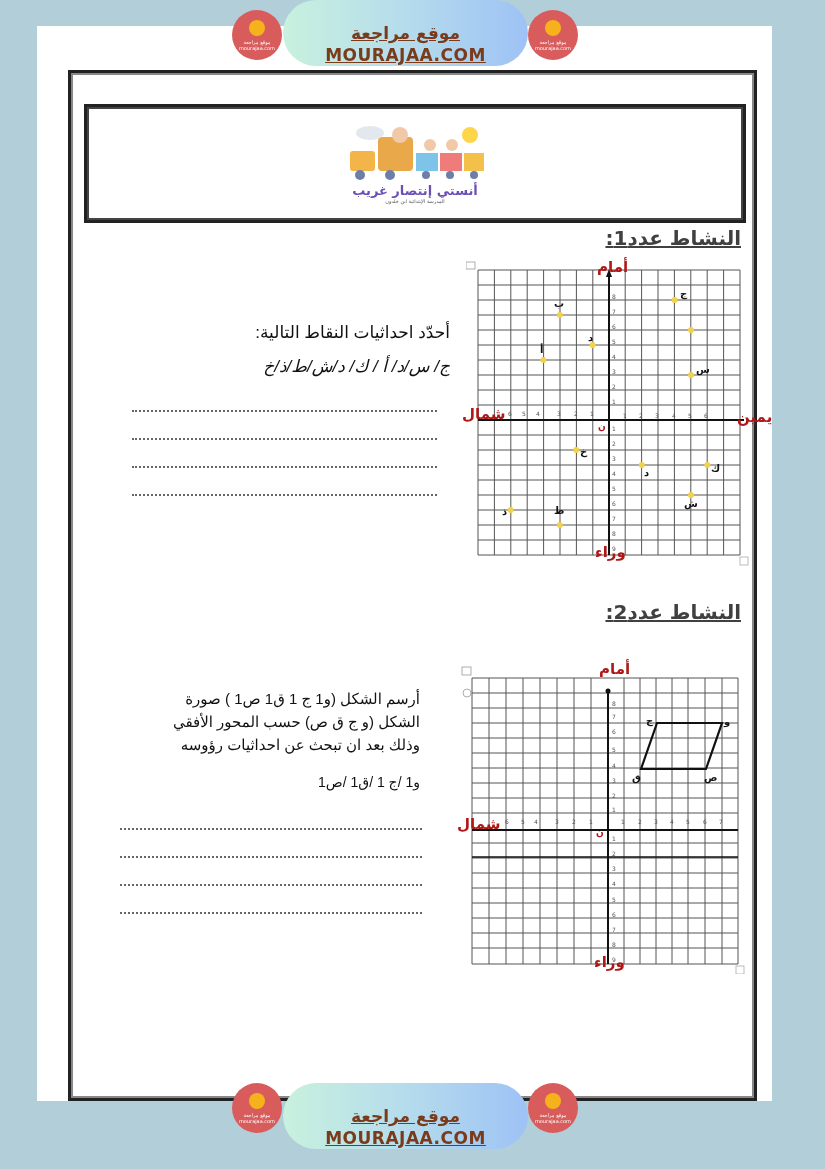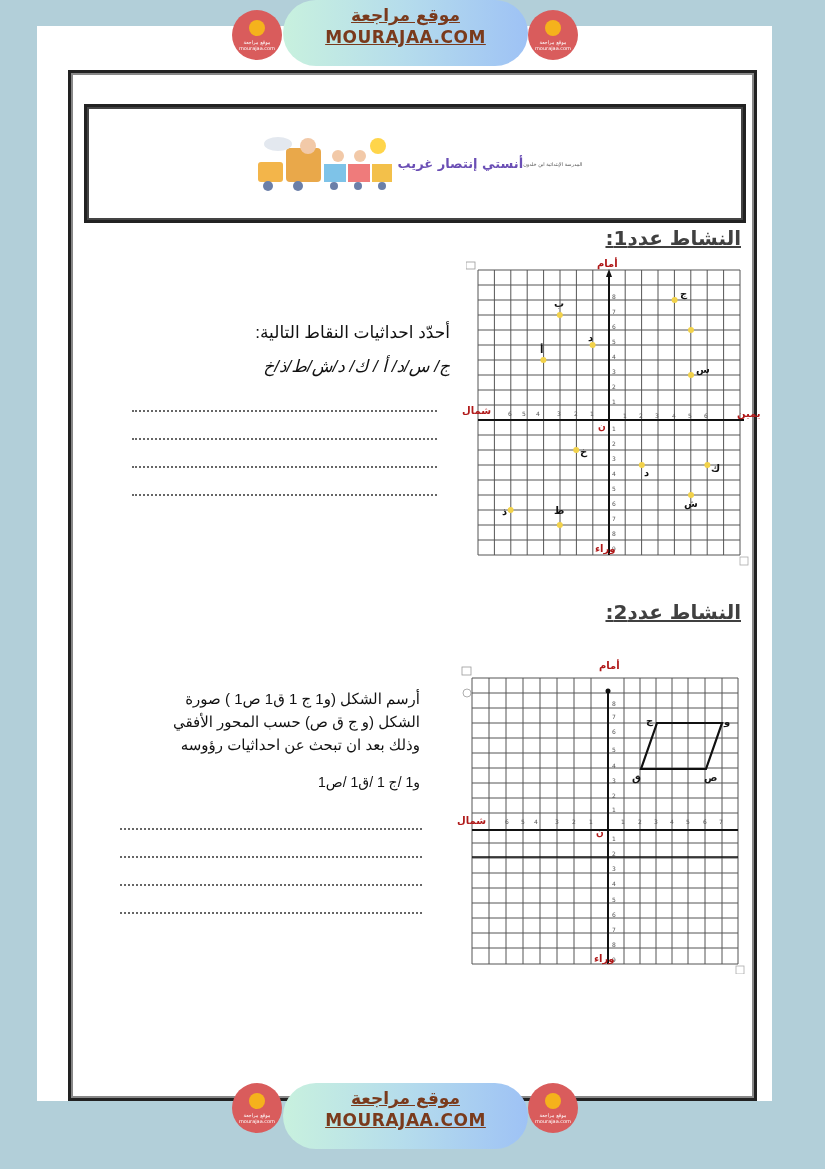--- a/index.html
+++ b/index.html
@@ -1,37 +1,37 @@
 <!DOCTYPE html>
 <html><head>
 <meta charset="utf-8">
 <style>
   html,body{margin:0;padding:0;}
   body{width:825px;height:1169px;background:#b2cfd9;position:relative;overflow:hidden;font-family:"DejaVu Sans",sans-serif;}
   .page{position:absolute;left:37px;top:26px;width:735px;height:1075px;background:#fff;}
   .frame{position:absolute;left:68px;top:70px;width:683px;height:1025px;border:3px solid #222;box-shadow:inset 0 0 0 2px #888;background:#fff;}
   .banner{position:absolute;width:245px;height:66px;border-radius:33px;background:linear-gradient(90deg,#c8f1de 0%,#b5dcec 50%,#9ec2f5 100%);text-align:center;color:#7a3a1c;font-weight:bold;}
-  .banner .ar{font-size:17px;text-decoration:underline;margin-top:4px;line-height:22px;font-family:"DejaVu Sans",sans-serif;}
+  .banner .ar{font-size:17px;text-decoration:underline;margin-top:22px;line-height:22px;font-family:"DejaVu Sans",sans-serif;}
   .banner .en{font-size:17px;text-decoration:underline;line-height:22px;letter-spacing:0.5px;font-family:"DejaVu Sans",sans-serif;}
   .badge{position:absolute;width:50px;height:50px;border-radius:50%;background:#d95c5c;}
   .badge .dot{position:absolute;left:17px;top:10px;width:16px;height:16px;border-radius:50%;background:#f5b21c;}
   .badge .txt{position:absolute;left:0;right:0;top:29px;font-size:5px;color:#fff;text-align:center;line-height:6px;}
   .header-table{position:absolute;left:84px;top:104px;width:656px;height:113px;border:3px solid #222;display:flex;flex-direction:row-reverse;background:#fff;}
   .header-table .cell{border:2px solid #444;box-sizing:border-box;display:flex;align-items:center;justify-content:center;text-align:center;}
   .cell-grade{width:218px;background:#e3e3e3;color:#b01818;font-size:19px;font-weight:bold;line-height:26px;direction:rtl;}
   .cell-topic{width:218px;background:#e3e3e3;color:#b01818;font-size:19px;font-weight:bold;direction:rtl;}
-  .cell-logo{flex:1;background:#fff;flex-direction:row;}
+  .cell-logo{flex:1;background:#fff;flex-direction:column;}
   .train{position:relative;width:150px;height:60px;}
   .logo-name{color:#6b4fb5;font-size:13px;font-weight:bold;direction:rtl;}
   .logo-sub{color:#555;font-size:5px;direction:rtl;}
   .act-title{position:absolute;font-size:20px;font-weight:bold;text-decoration:underline;direction:rtl;color:#404040;}
   .text-rtl{position:absolute;direction:rtl;color:#111;font-family:"Liberation Sans",sans-serif;}
   .dots{position:absolute;height:0;border-bottom:2px dotted #666;}
   .grid{position:absolute;}
-  .axis-lbl{position:absolute;color:#b01818;font-size:10px;font-weight:bold;direction:rtl;}
+  .axis-lbl{position:absolute;color:#b01818;font-size:15px;font-weight:bold;direction:rtl;}
   .watermark{position:absolute;color:#e8e8e8;font-size:260px;font-weight:bold;transform:rotate(-10deg);}
 </style>
 </head>
 <body>
 
 <div class="page"></div>
 
 <div class="watermark" style="left:180px;top:520px;">ع</div>
 
 <div class="badge" style="left:232px;top:10px;">

